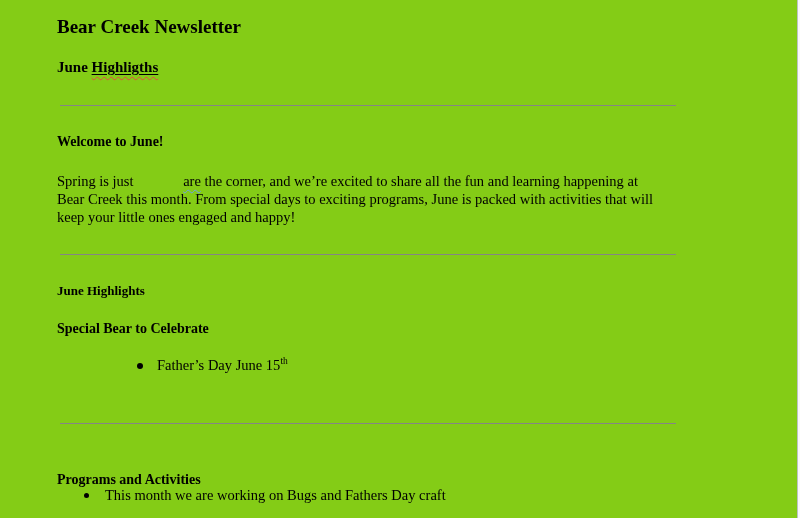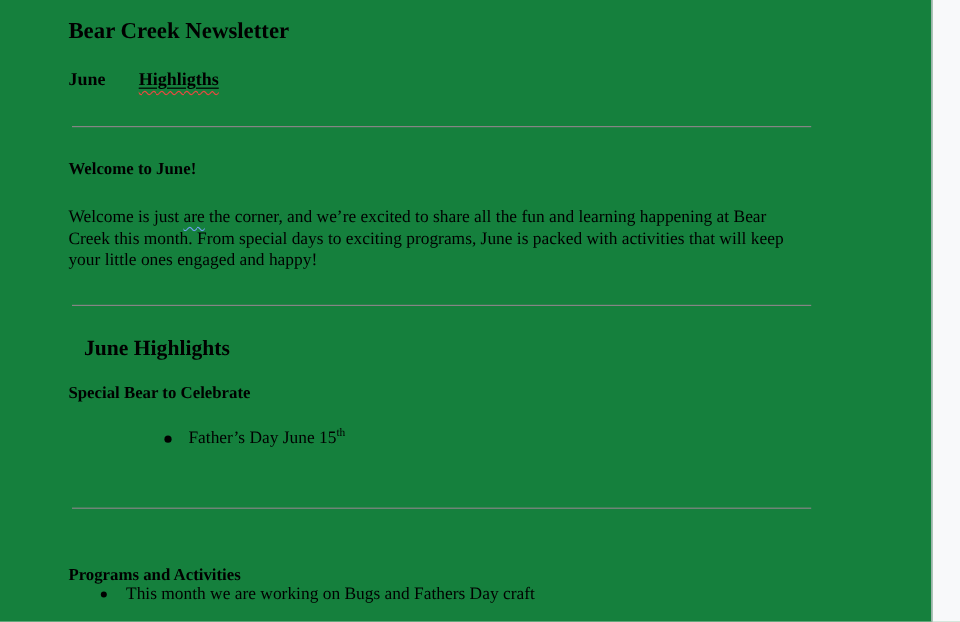--- a/index.html
+++ b/index.html
@@ -11,22 +11,23 @@
     background: #f8f9fa;
     font-family: "Liberation Serif", "DejaVu Serif", serif;
     color: #000;
   }
   .page {
     position: absolute;
     left: 0;
     top: 0;
     width: 776px;
     height: 518px;
-    background: #15803d;
+    background: #84cc16;
     border-right: 1px solid #bdc1c6;
+    padding-left: 21px;
   }
   .block { position: absolute; white-space: nowrap; }
   .doc-title {
     left: 57px; top: 16px;
     font-size: 19px; font-weight: bold; line-height: 22px;
   }
   .doc-subtitle {
     left: 57px; top: 58px;
     font-size: 15px; font-weight: bold; line-height: 18px;
   }
@@ -42,22 +43,22 @@
     font-size: 14px; font-weight: bold; line-height: 18px;
   }
   .welcome-heading { left: 57px; top: 133px; }
   .body-paragraph {
     left: 57px; top: 172px;
     width: 604px;
     font-size: 14.5px; line-height: 18px;
     white-space: normal;
   }
   .h1-heading {
-    left: 70px; top: 280px;
-    font-size: 18px; font-weight: bold; line-height: 21px;
+    left: 57px; top: 280px;
+    font-size: 13px; font-weight: bold; line-height: 21px;
   }
   .special-heading { left: 57px; top: 320px; }
   .bullet-list-1 {
     left: 157px; top: 356px;
     font-size: 14.5px; line-height: 19px;
   }
   .bullet-list-2 {
     left: 105px; top: 486px;
     font-size: 14.5px; line-height: 18px;
   }
@@ -78,50 +79,50 @@
     border-radius: 50%;
     background: #000;
   }
   .programs-heading { left: 57px; top: 471px; }
   .activity-title { font-weight: bold; }
   sup { font-size: 9.5px; vertical-align: super; line-height: 0; }
   .underlined {
     text-decoration: underline;
     text-decoration-thickness: 1px;
     text-underline-offset: 2px;
-    margin-left: 24px;
   }
   .sq-red {
     text-decoration: underline wavy #e8483f;
     text-decoration-thickness: 1px;
     text-underline-offset: 4px;
   }
   .sq-blue {
     text-decoration: underline wavy #6d9eeb;
     text-decoration-thickness: 1px;
     text-underline-offset: 3px;
+    margin-left: 46px;
   }
 </style>
 </head>
 <body>
 
 <div class="page">
 
   <div class="block doc-title">Bear Creek Newsletter</div>
 
   <div class="block doc-subtitle">
     <span>June </span><span class="underlined"><span class="sq-red">Highligths</span></span>
   </div>
 
   <div class="rule rule-1"></div>
 
   <div class="block subhead welcome-heading">Welcome to June!</div>
 
   <div class="block body-paragraph">
-    <span>Welcome is just </span><span class="sq-blue">are</span><span> the corner, and we’re excited to share all the fun and learning happening at Bear Creek this month. From special days to exciting programs, June is packed with activities that will keep your little ones engaged and happy!</span>
+    <span>Spring is just </span><span class="sq-blue">are</span><span> the corner, and we’re excited to share all the fun and learning happening at Bear Creek this month. From special days to exciting programs, June is packed with activities that will keep your little ones engaged and happy!</span>
   </div>
 
   <div class="rule rule-2"></div>
 
   <div class="block h1-heading">June Highlights</div>
 
   <div class="block subhead special-heading">Special Bear to Celebrate</div>
 
   <div class="block bullet-list-1">
     <div class="bullet-item">

